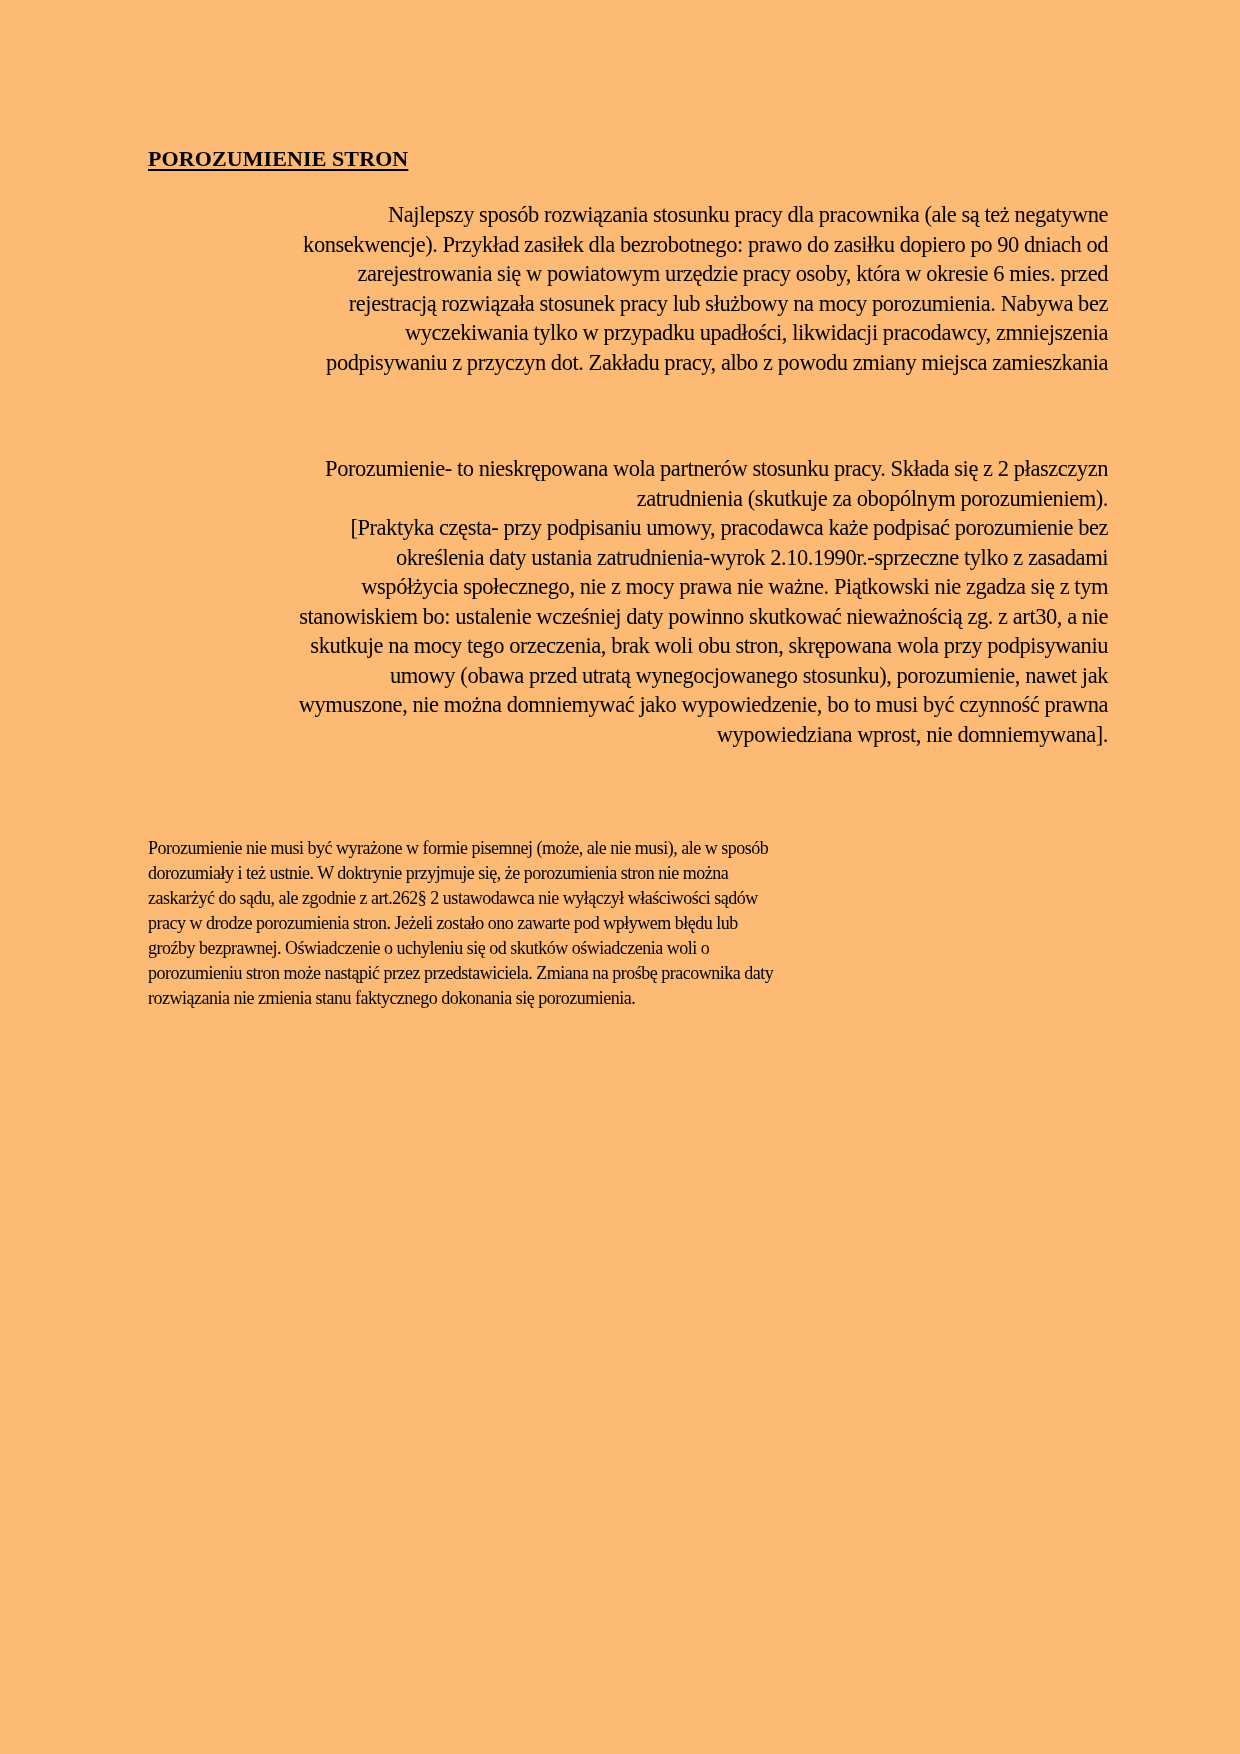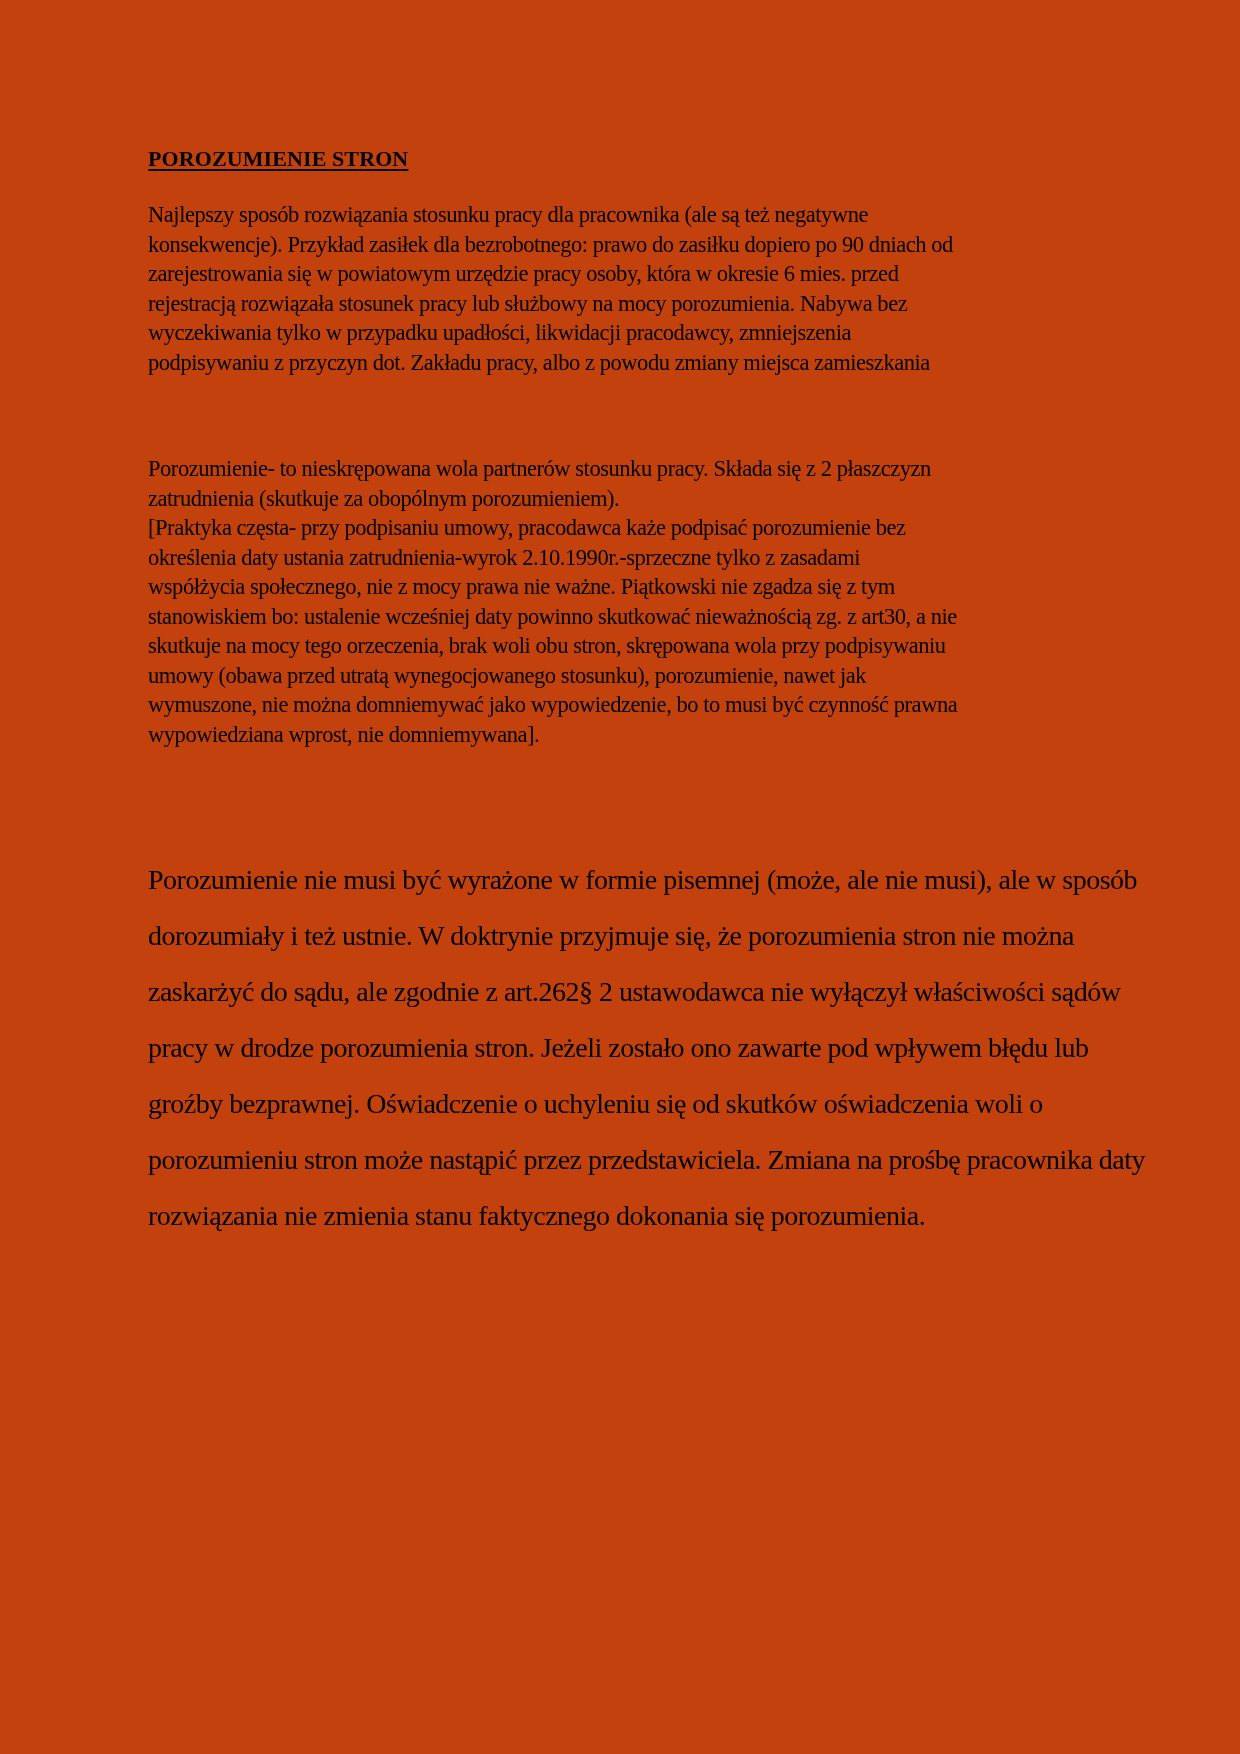--- a/index.html
+++ b/index.html
@@ -1,26 +1,26 @@
 <!DOCTYPE html>
 <html><head>
   <meta charset="utf-8">
   <style>
     html, body { margin: 0; padding: 0; background: #ffffff; }
     body { width: 1240px; height: 1754px; position: relative; overflow: hidden; }
-    .page { position: absolute; left: 0; top: 0; width: 1240px; height: 1754px; background: #c2410c; }
+    .page { position: absolute; left: 0; top: 0; width: 1240px; height: 1754px; background: #fdba74; }
     .content { position: absolute; left: 148px; top: 0; width: 950px; color: #000; font-family: "Liberation Serif", "DejaVu Serif", serif; }
     .title { position: absolute; left: 0; top: 146px; font-size: 22px; font-weight: bold; text-decoration: underline; text-decoration-thickness: 2px; text-underline-offset: 3px; white-space: nowrap; letter-spacing: 0.1px; }
     .para { position: absolute; left: 0; width: 960px; }
     .line { display: block; white-space: nowrap; font-size: 22.5px; letter-spacing: -0.45px; }
     .p1 { top: 200px; }
-    .p1 .line, .p2 .line { height: 29.5px; line-height: 29.5px; }
+    .p1 .line, .p2 .line { height: 29.5px; line-height: 29.5px; text-align: right; }
     .p2 { top: 454px; }
     .p3 { top: 836px; }
-    .p3 .line { height: 25px; line-height: 25px; font-size: 28px; letter-spacing: -0.5px; margin-top: 31px; }
+    .p3 .line { height: 25px; line-height: 25px; font-size: 18px; letter-spacing: -0.5px; }
   </style>
 </head>
 <body>
 
 <div class="page">
   <div class="content">
 
     <div class="title">POROZUMIENIE STRON</div>
 
     <div class="para p1">

